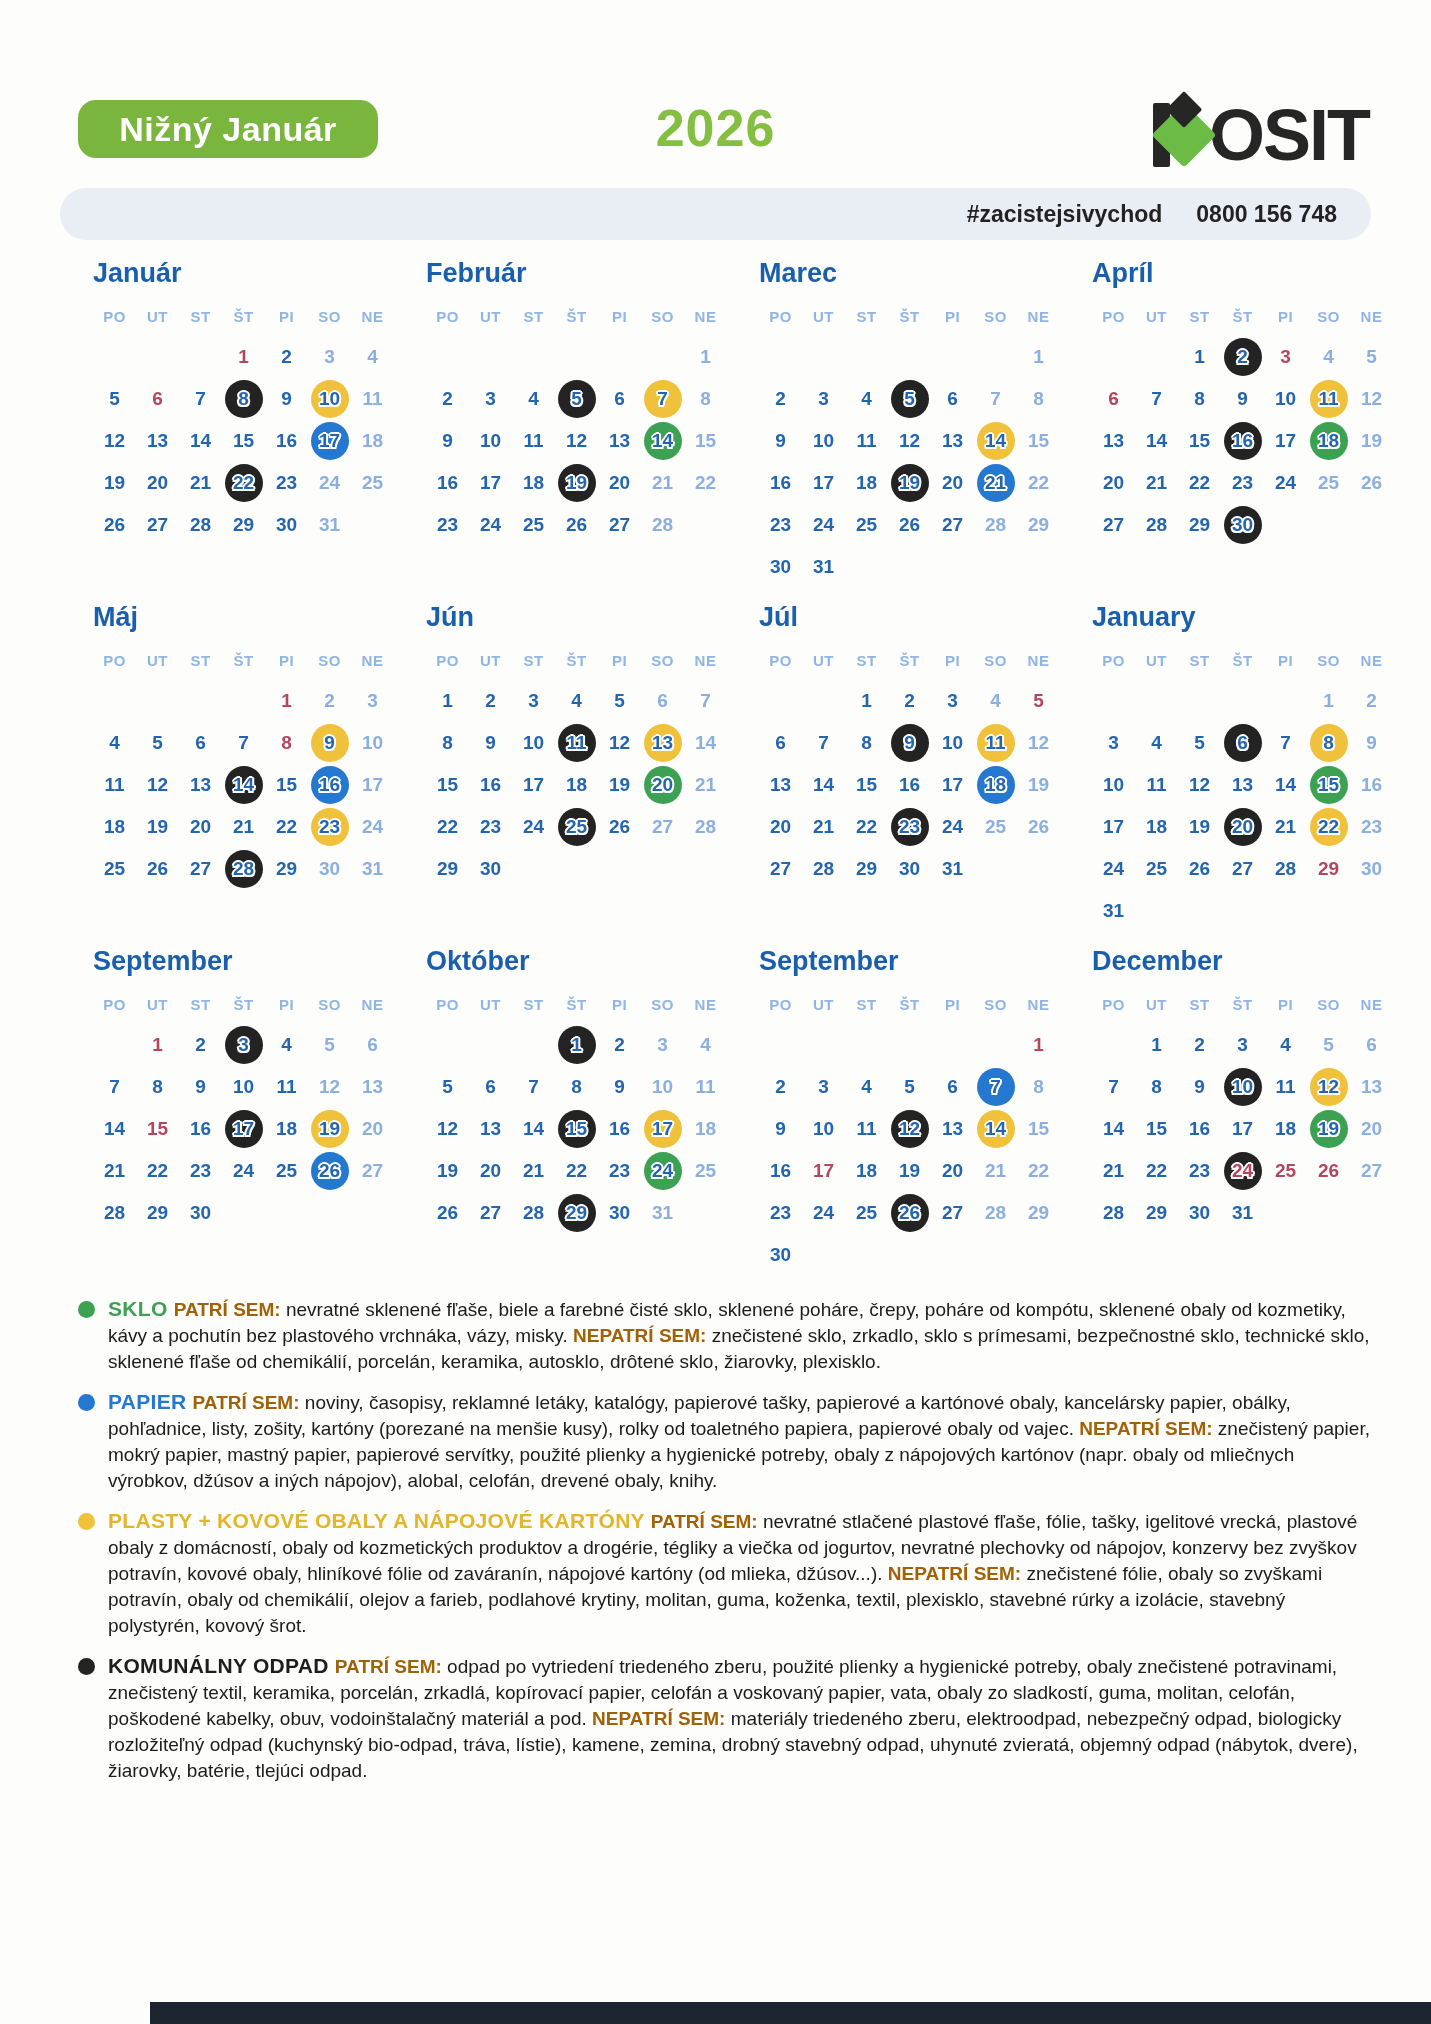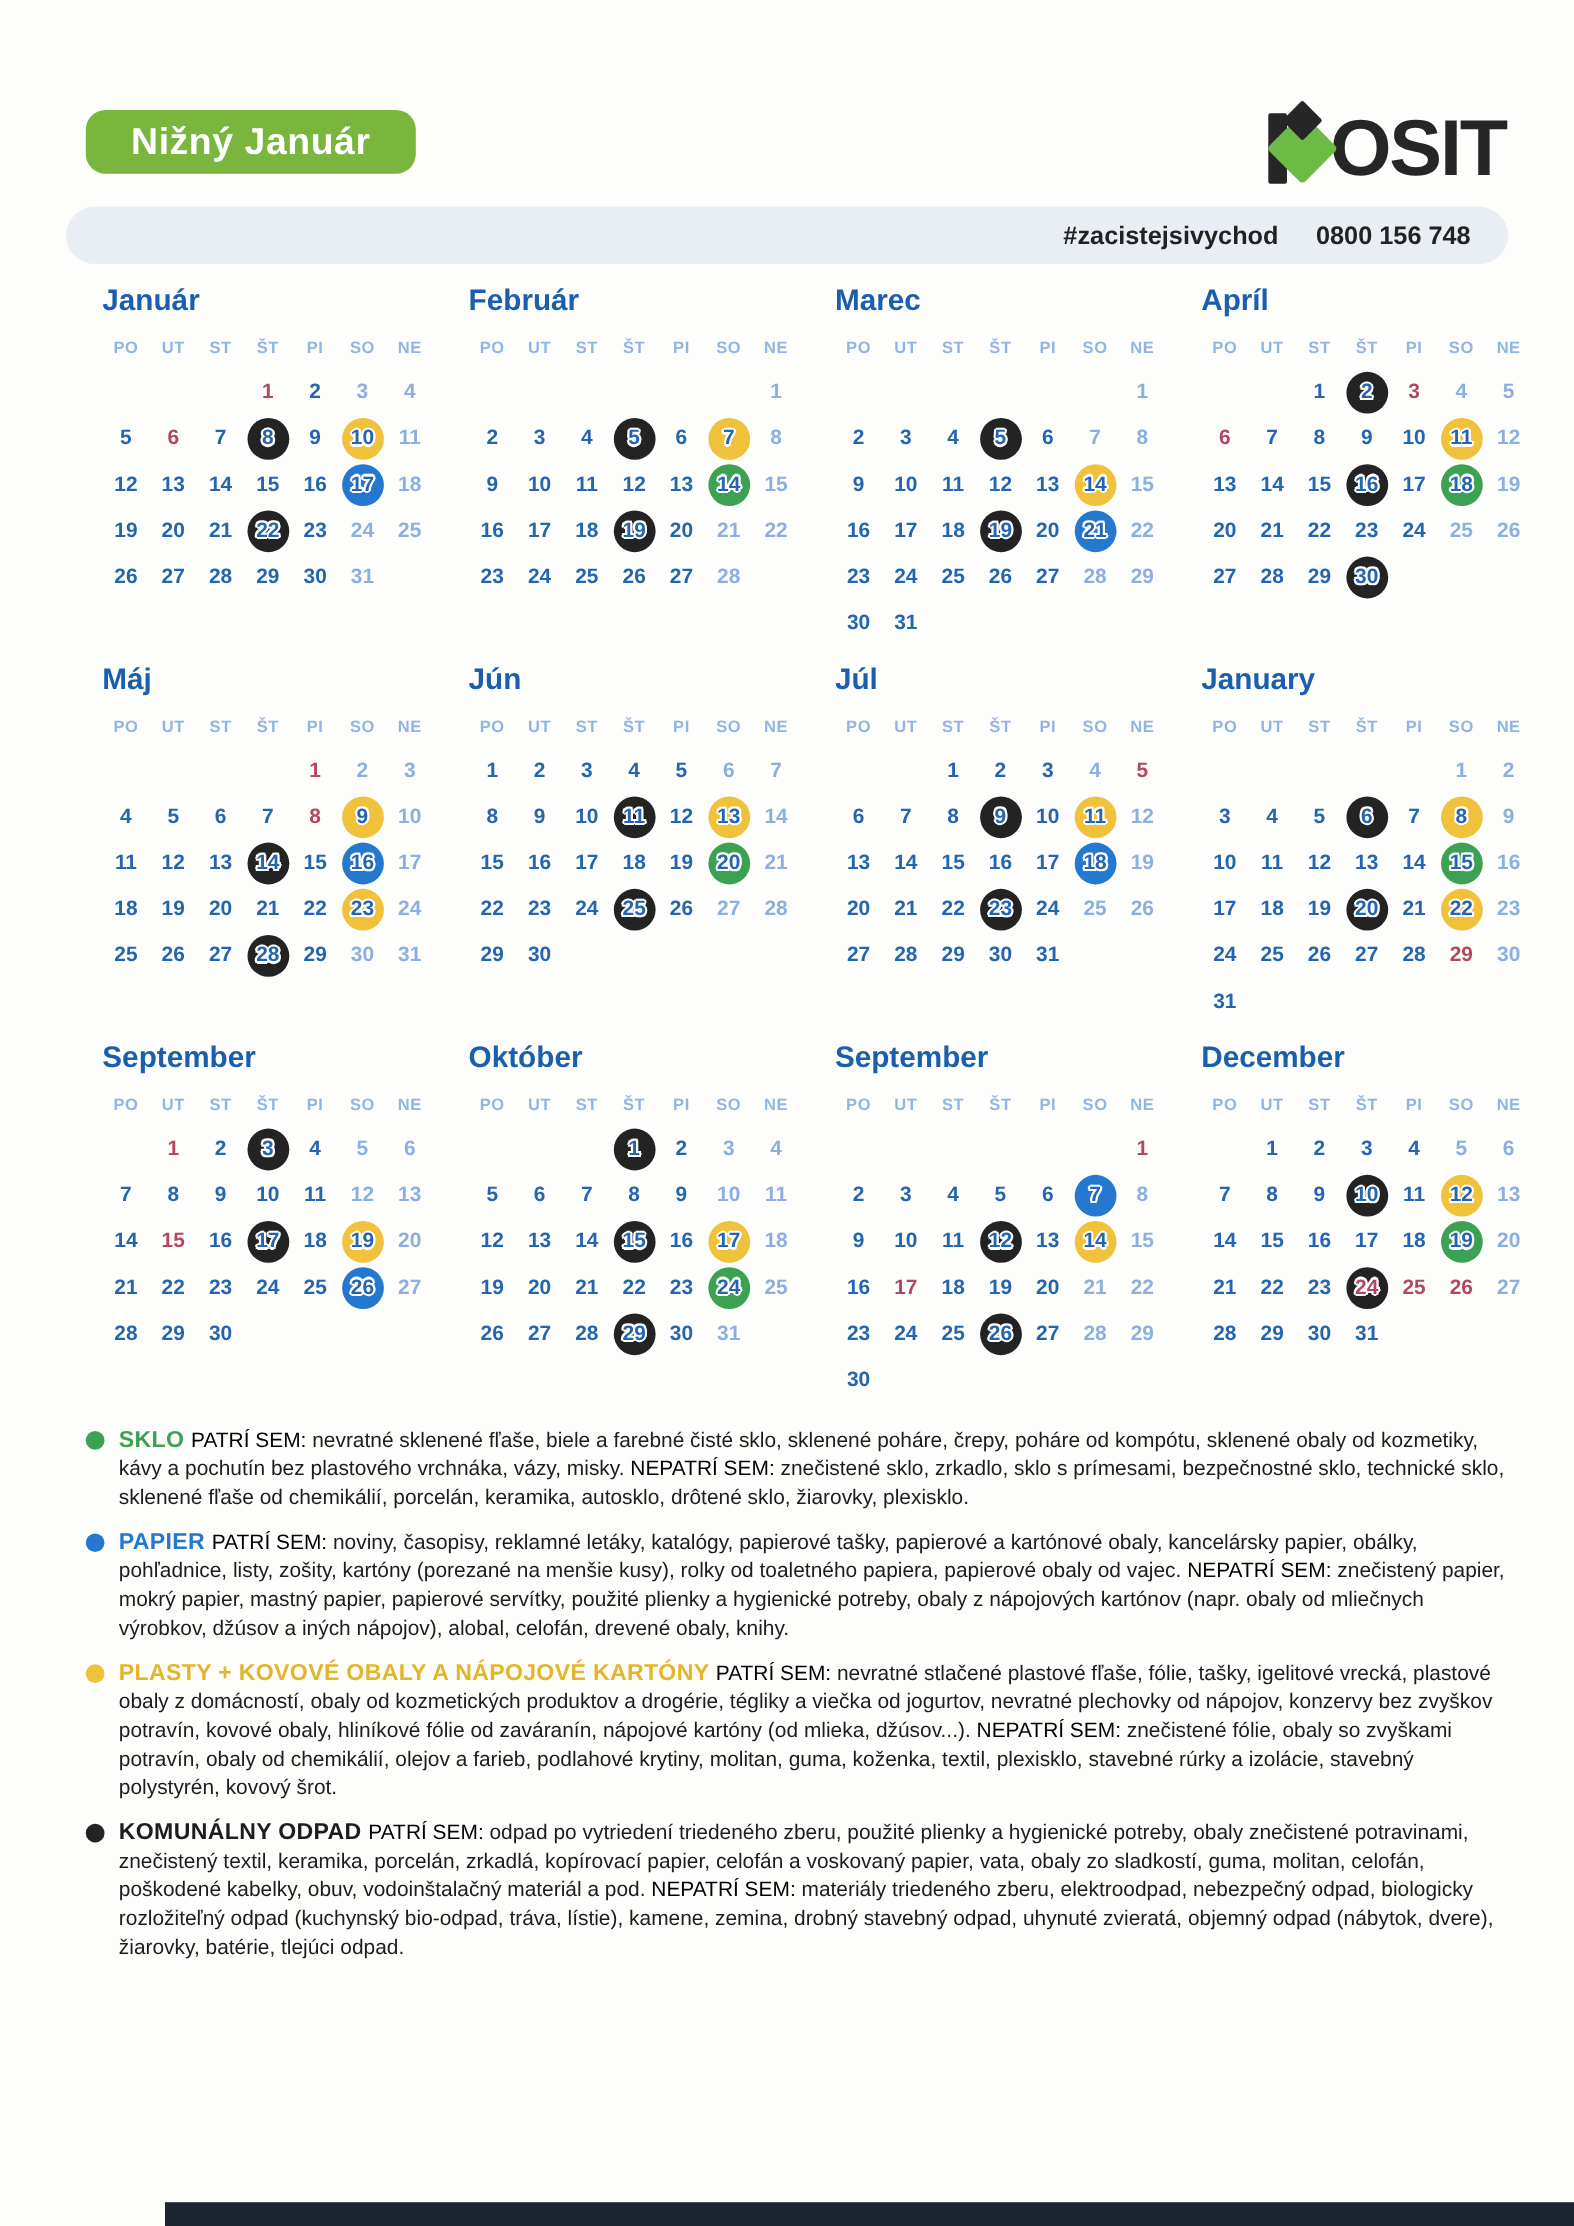--- a/index.html
+++ b/index.html
@@ -39,31 +39,32 @@
   .cell{display:flex;align-items:center;justify-content:center;font-size:19px;font-weight:bold;}
   .circle{
     width:38px;height:38px;border-radius:50%;display:flex;align-items:center;justify-content:center;
     text-shadow:-1.5px -1.5px 0 #fff,1.5px -1.5px 0 #fff,-1.5px 1.5px 0 #fff,1.5px 1.5px 0 #fff,0 -2px 0 #fff,0 2px 0 #fff,-2px 0 0 #fff,2px 0 0 #fff;
   }
   
   #legend{position:absolute;left:78px;top:1296px;width:1294px;}
   .legend-item{position:relative;padding-left:30px;margin-bottom:14px;font-size:19px;line-height:26px;color:#1c1c1c;}
   .legend-dot{position:absolute;left:0;top:5px;width:17px;height:17px;border-radius:50%;}
   .legend-title{font-weight:bold;font-size:21px;letter-spacing:.3px;}
-  .legend-label{font-weight:normal;color:#000000;}
+  .legend-label{font-weight:bold;color:#a16207;}
   .footer-bar{position:absolute;left:150px;right:0;bottom:0;height:22px;background:#1c2430;}
 </style>
 </head>
 <body>
 
 <div class="badge" style="background: rgb(122, 181, 62);">
   <span>Nižný Január</span>
 </div>
 
 <div class="title-wrap">
+  <div class="title-year" id="year-text" style="color: rgb(132, 191, 66);">2026</div>
 </div>
 
 <div class="logo">
   <span class="logo-k-bar"></span>
   <span class="logo-diamond" id="logo-diamond" style="background: rgb(108, 187, 69);"></span>
   <span class="logo-text">OSIT</span>
 </div>
 
 <div class="hash-strip" id="hash-strip" style="background: rgb(233, 238, 244);">
   <span>#zacistejsivychod</span>

